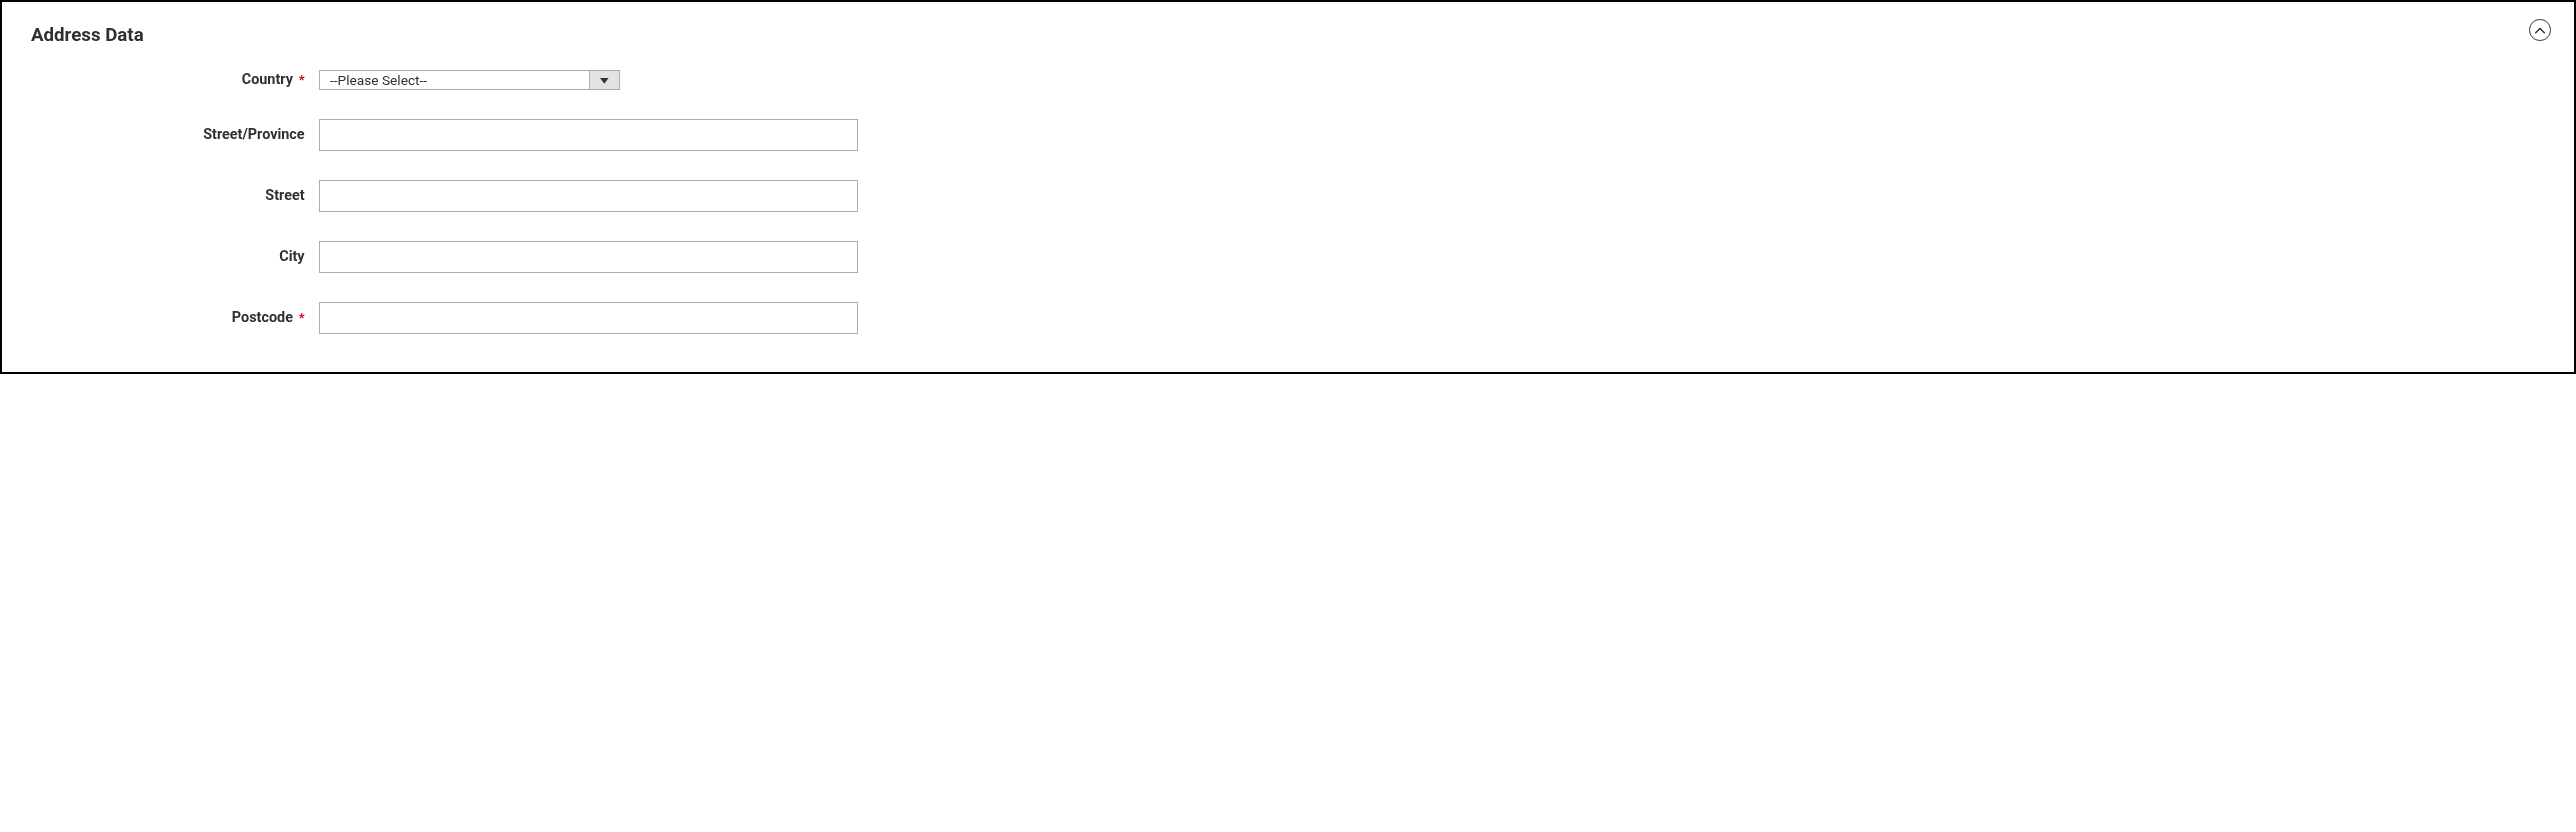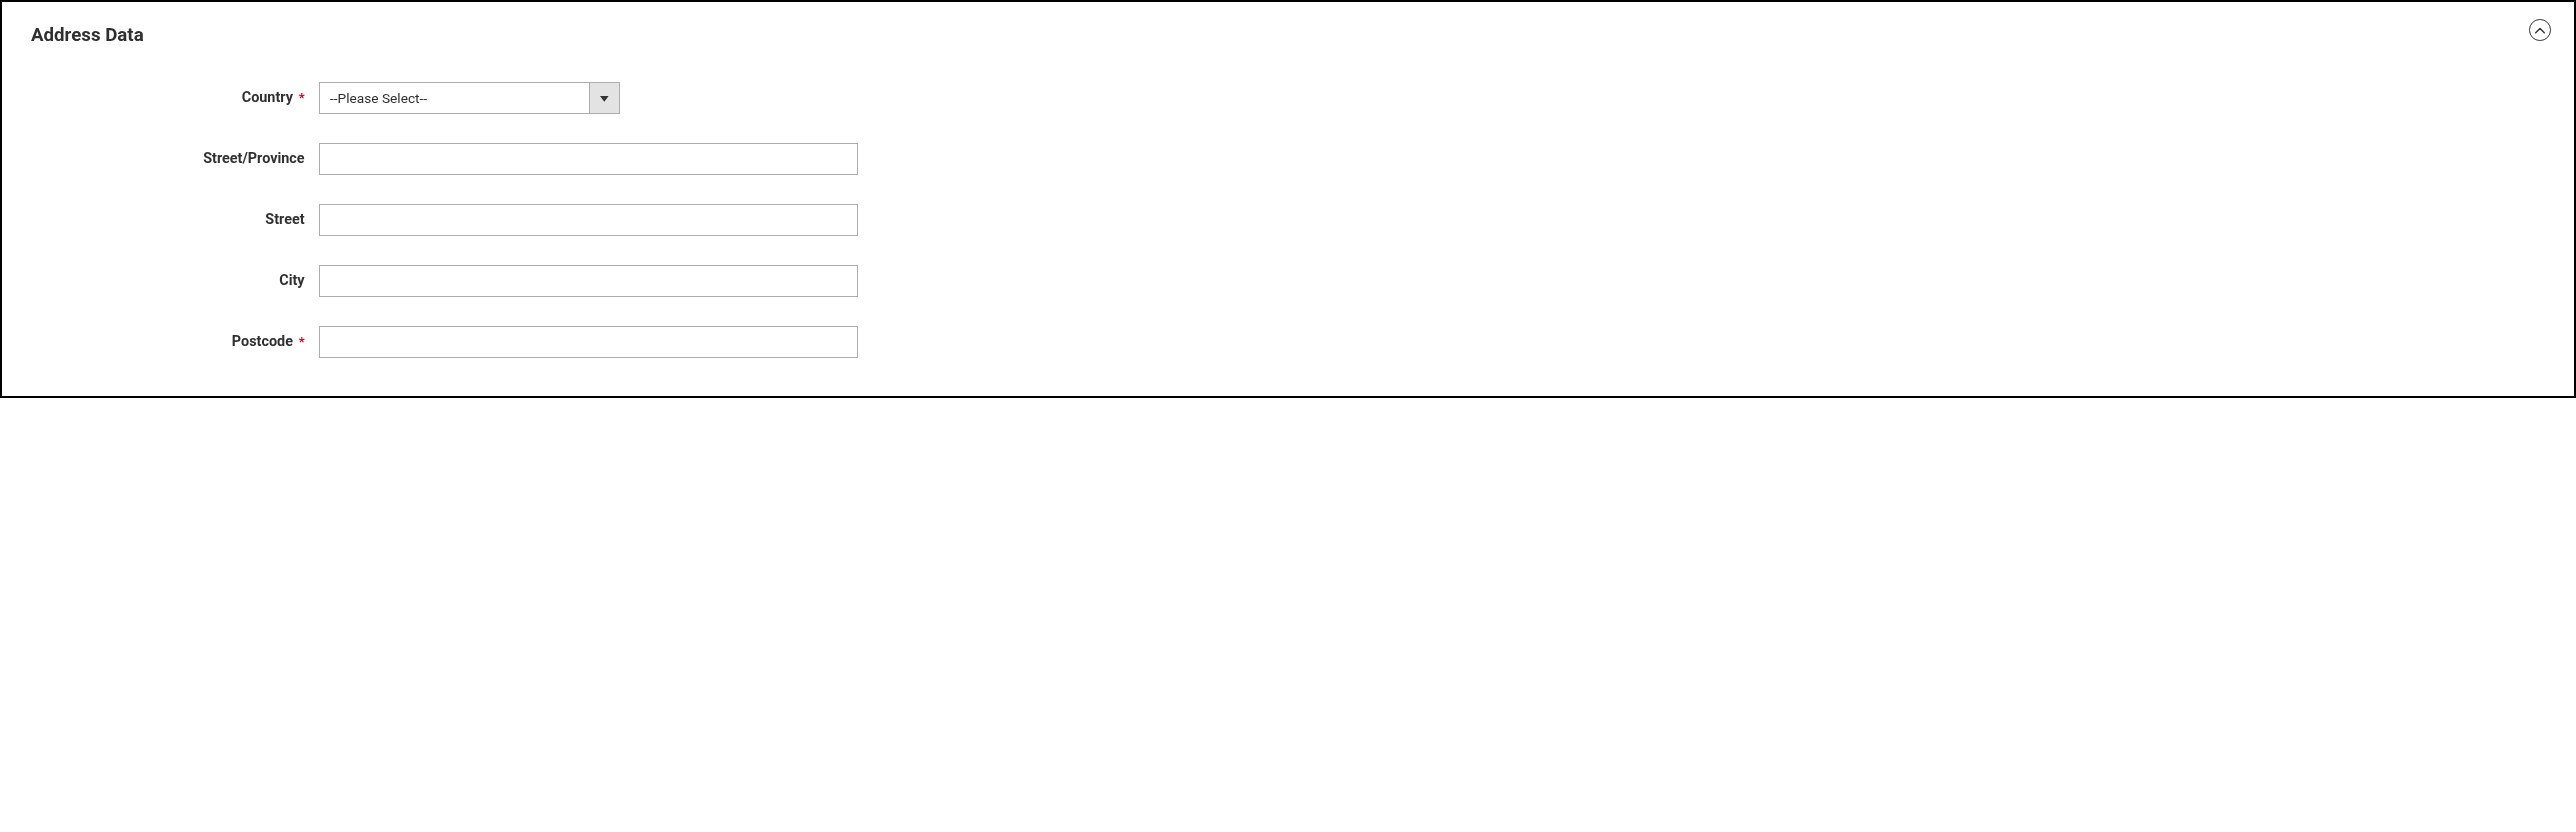--- a/index.html
+++ b/index.html
@@ -15,21 +15,21 @@
     .panel {
       border: 2.2px solid #000;
       padding: 21.6px 29px 36px 29px;
       position: relative;
       width: 100%;
     }
     .panel-header {
       display: flex;
       justify-content: space-between;
       align-items: center;
-      margin-bottom: 36px;
+      margin-bottom: 24px;
     }
     .panel-title {
       font-size: 18.7px;
       font-weight: 700;
       color: #303030;
     }
     .collapse-btn {
       width: 21.6px;
       height: 21.6px;
       border: 1.4px solid #333;
@@ -74,21 +74,21 @@
       font-size: 13px;
       font-weight: 700;
     }
     .control-col {
       display: flex;
       align-items: stretch;
     }
     .select-wrap {
       display: flex;
       border: 0.7px solid #adadad;
-      height: 32px;
+      height: 20px;
       text-align: center;
     }
     .select-display {
       width: 269px;
       height: 100%;
       padding: 0 10px;
       display: flex;
       align-items: center;
       font-size: 13.7px;
       color: #303030;

